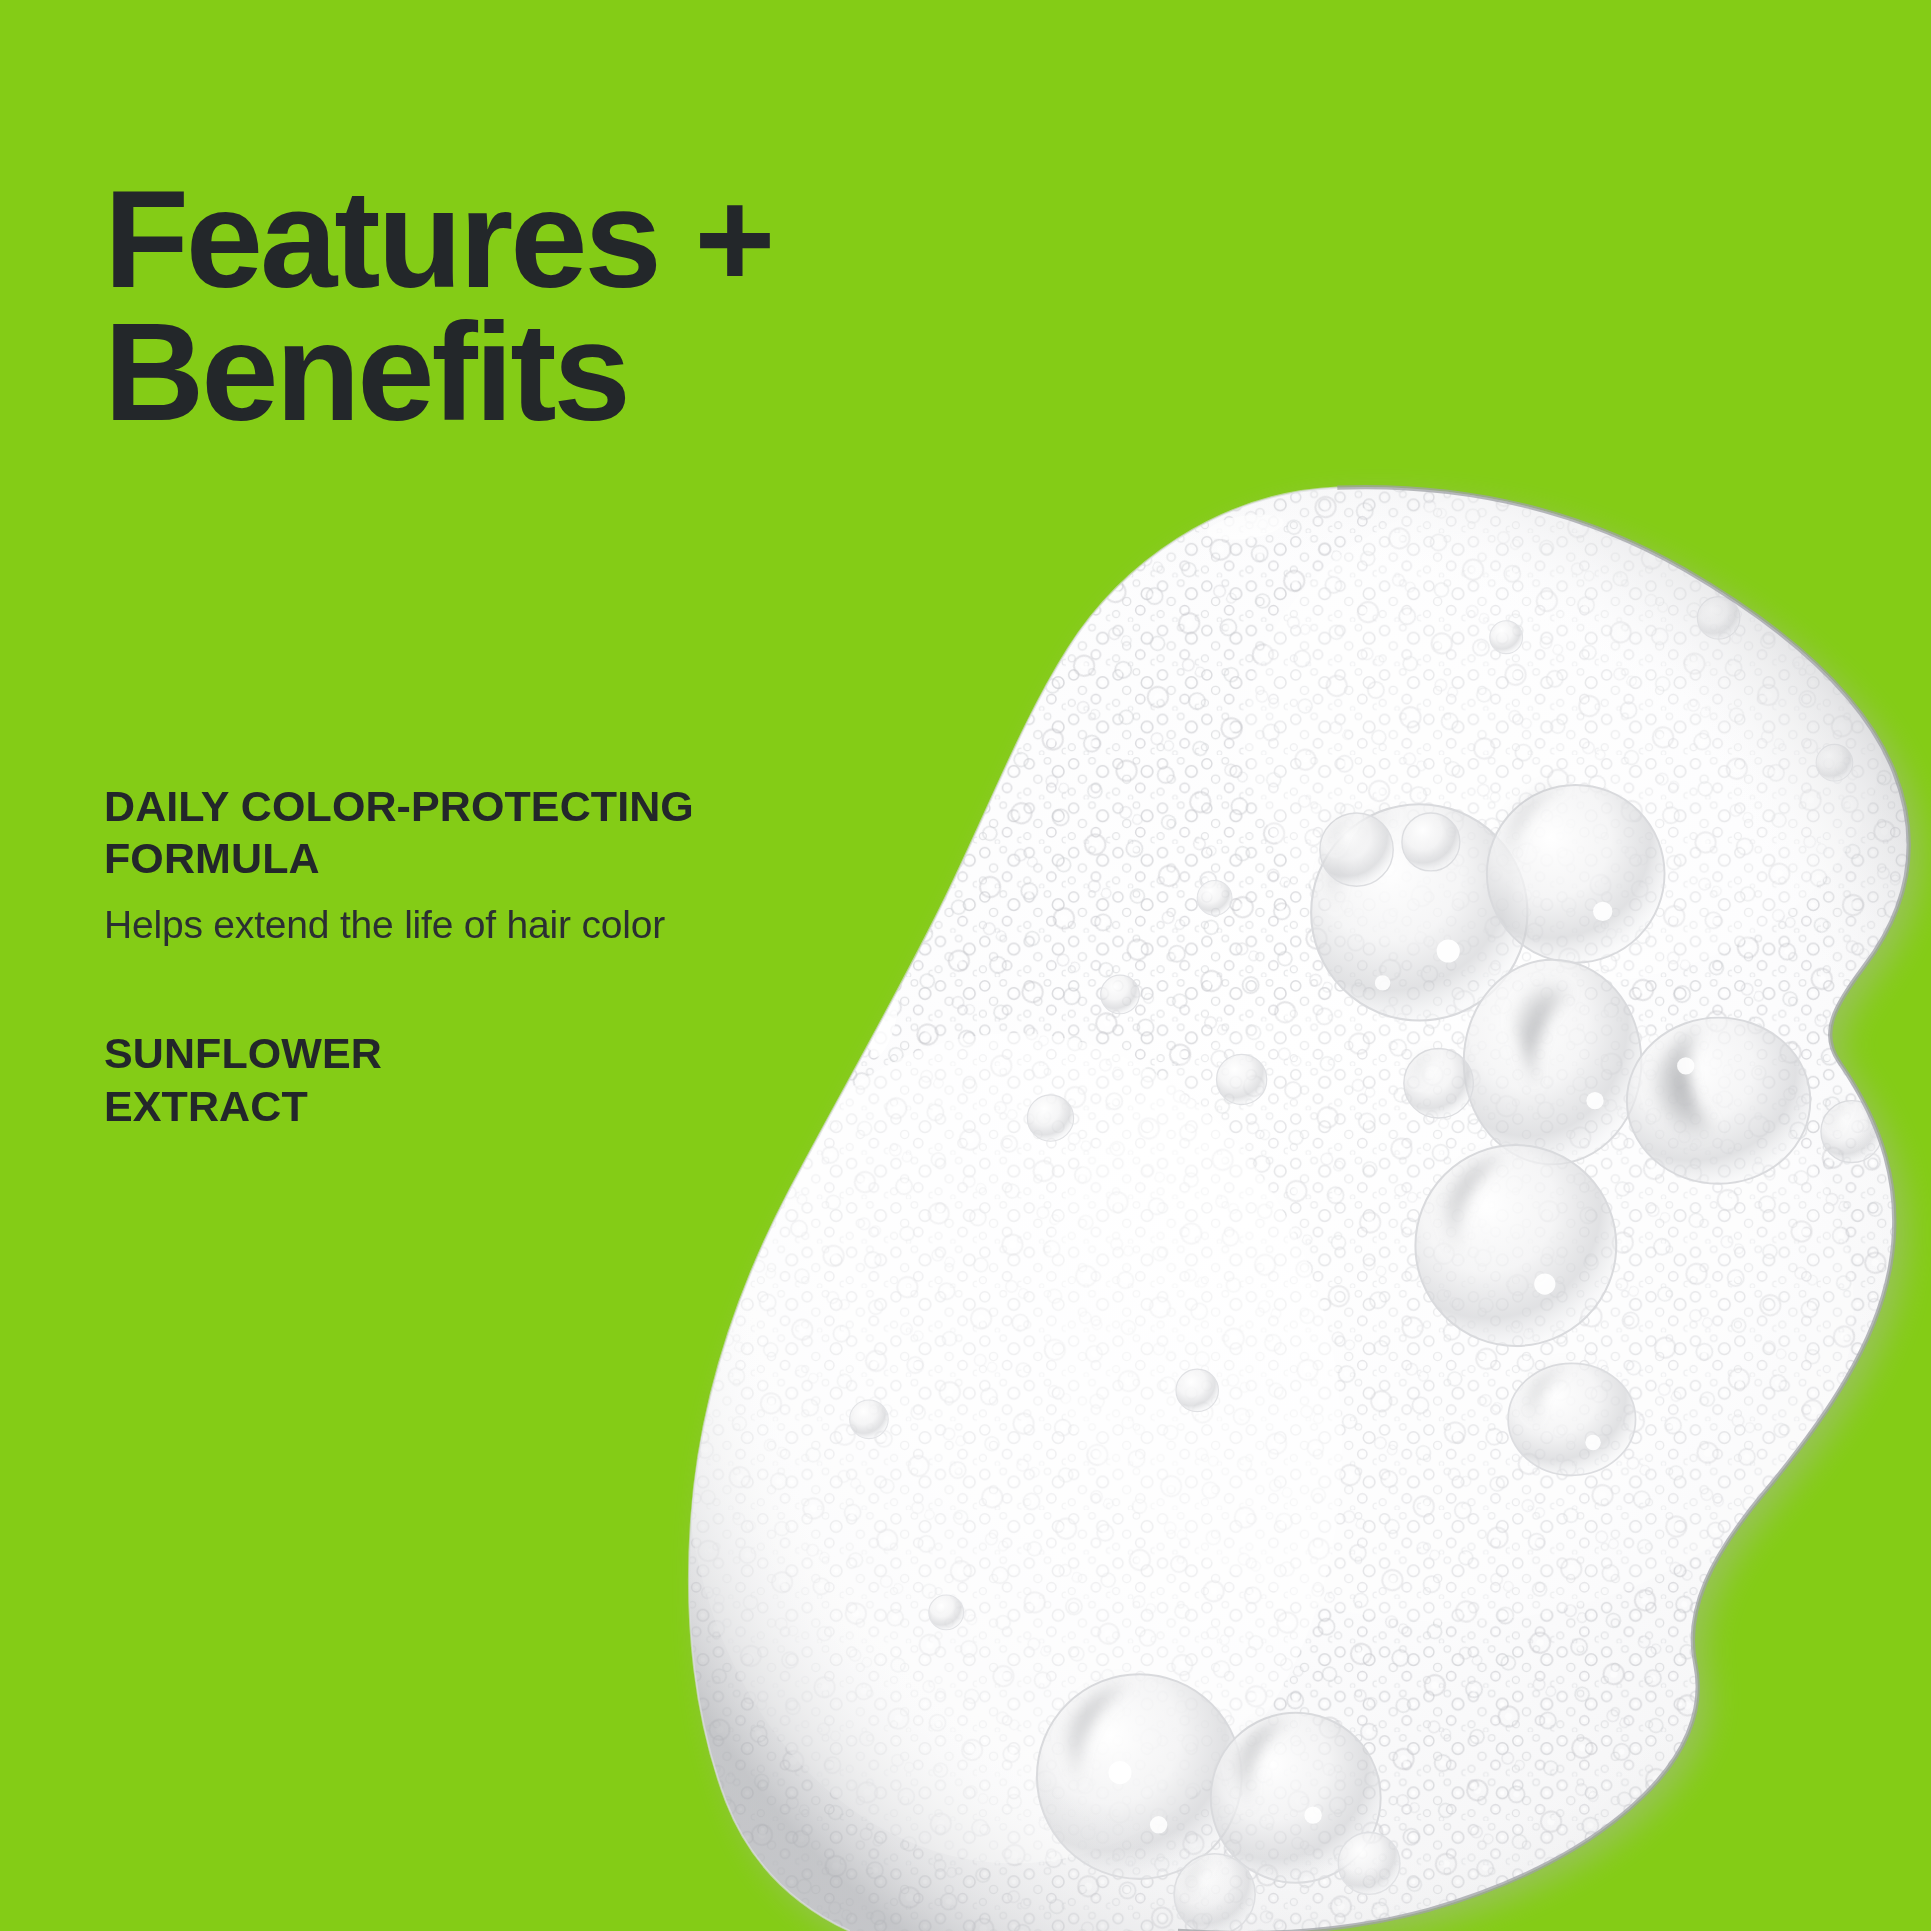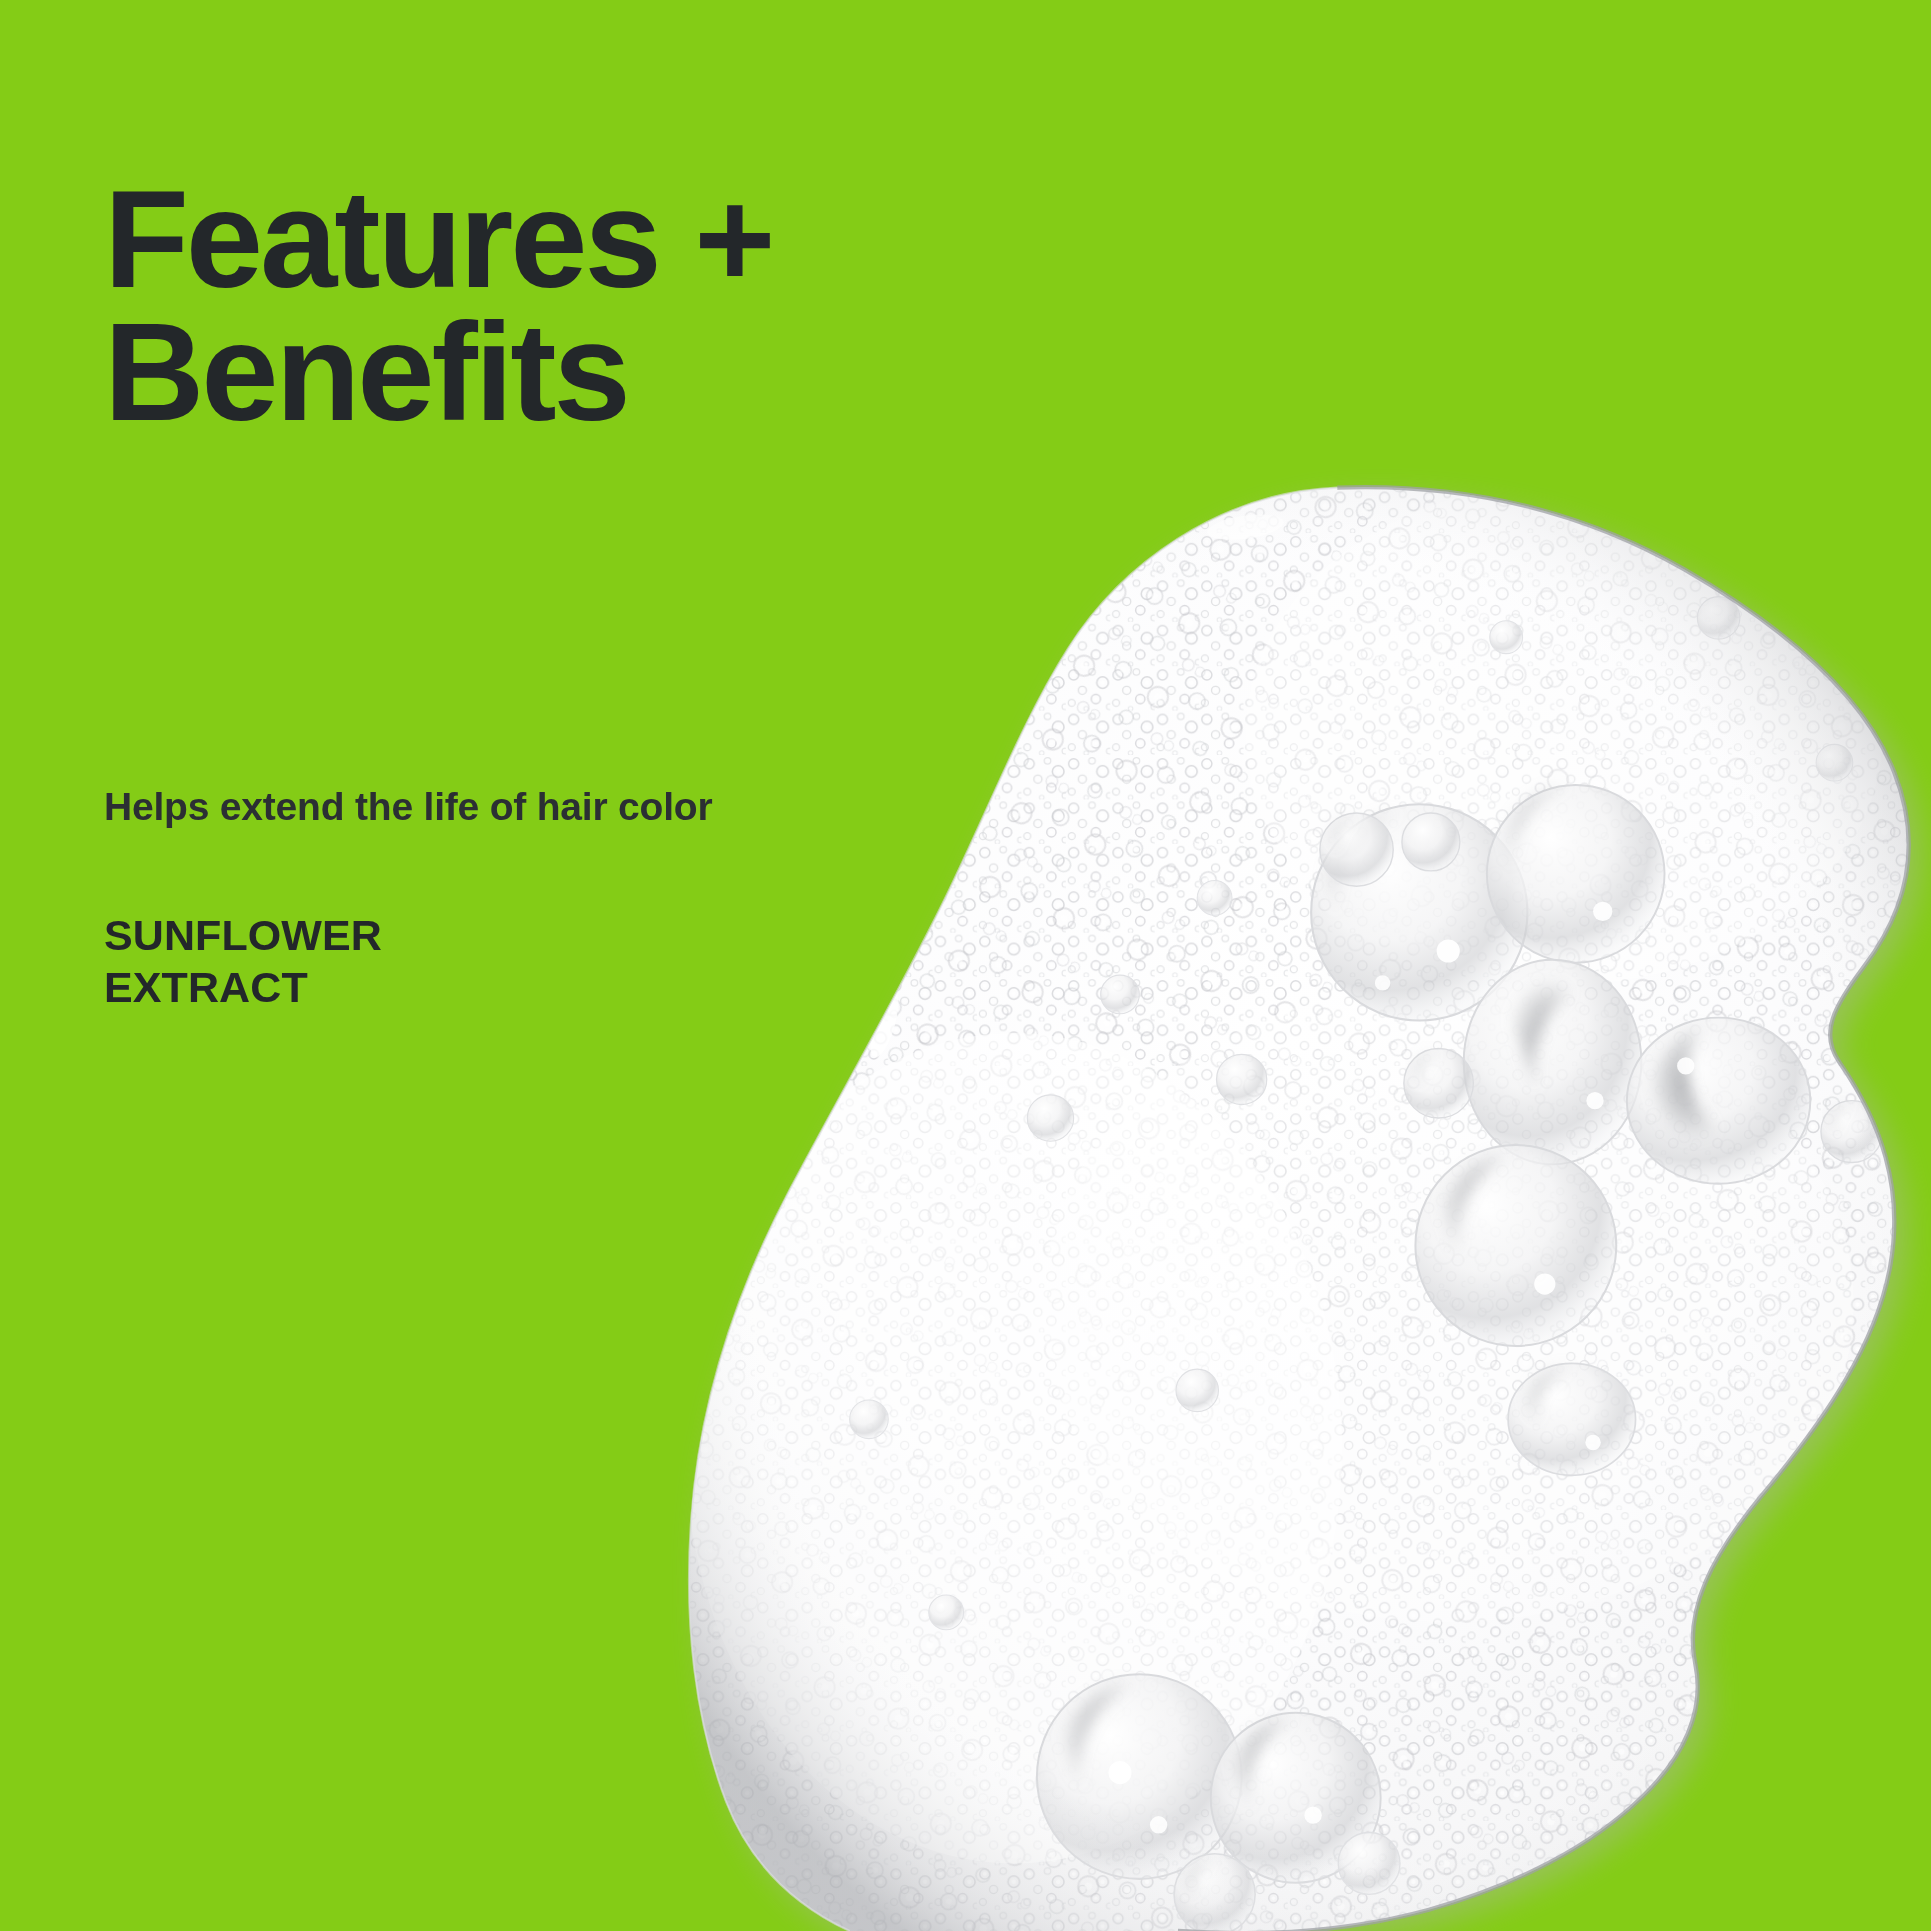--- a/index.html
+++ b/index.html
@@ -83,21 +83,21 @@
     letter-spacing: 0.1px;
     color: #23272a;
     text-transform: uppercase;
     white-space: pre-line;
   }
 
   .feature-body {
     margin: 0;
     font-size: 39px;
     line-height: 1.38;
-    font-weight: 700;
+    font-weight: 400;
     letter-spacing: -0.2px;
     color: #2b2f33;
     white-space: pre-line;
   }
 </style>
 </head>
 <body>
 
 <div id="canvas">
 
@@ -358,20 +358,22 @@
   </div>
 
   <div class="content">
 
     <h1 class="page-title">Features +
 Benefits</h1>
 
     <ul class="feature-list">
 
       <li class="feature">
+        <h2 class="feature-heading">DAILY COLOR-PROTECTING
+FORMULA</h2>
         <p class="feature-body">Helps extend the life of hair color</p>
       </li>
 
       <li class="feature">
         <h2 class="feature-heading">SUNFLOWER
 EXTRACT</h2>
       </li>
 
 
     </ul>

